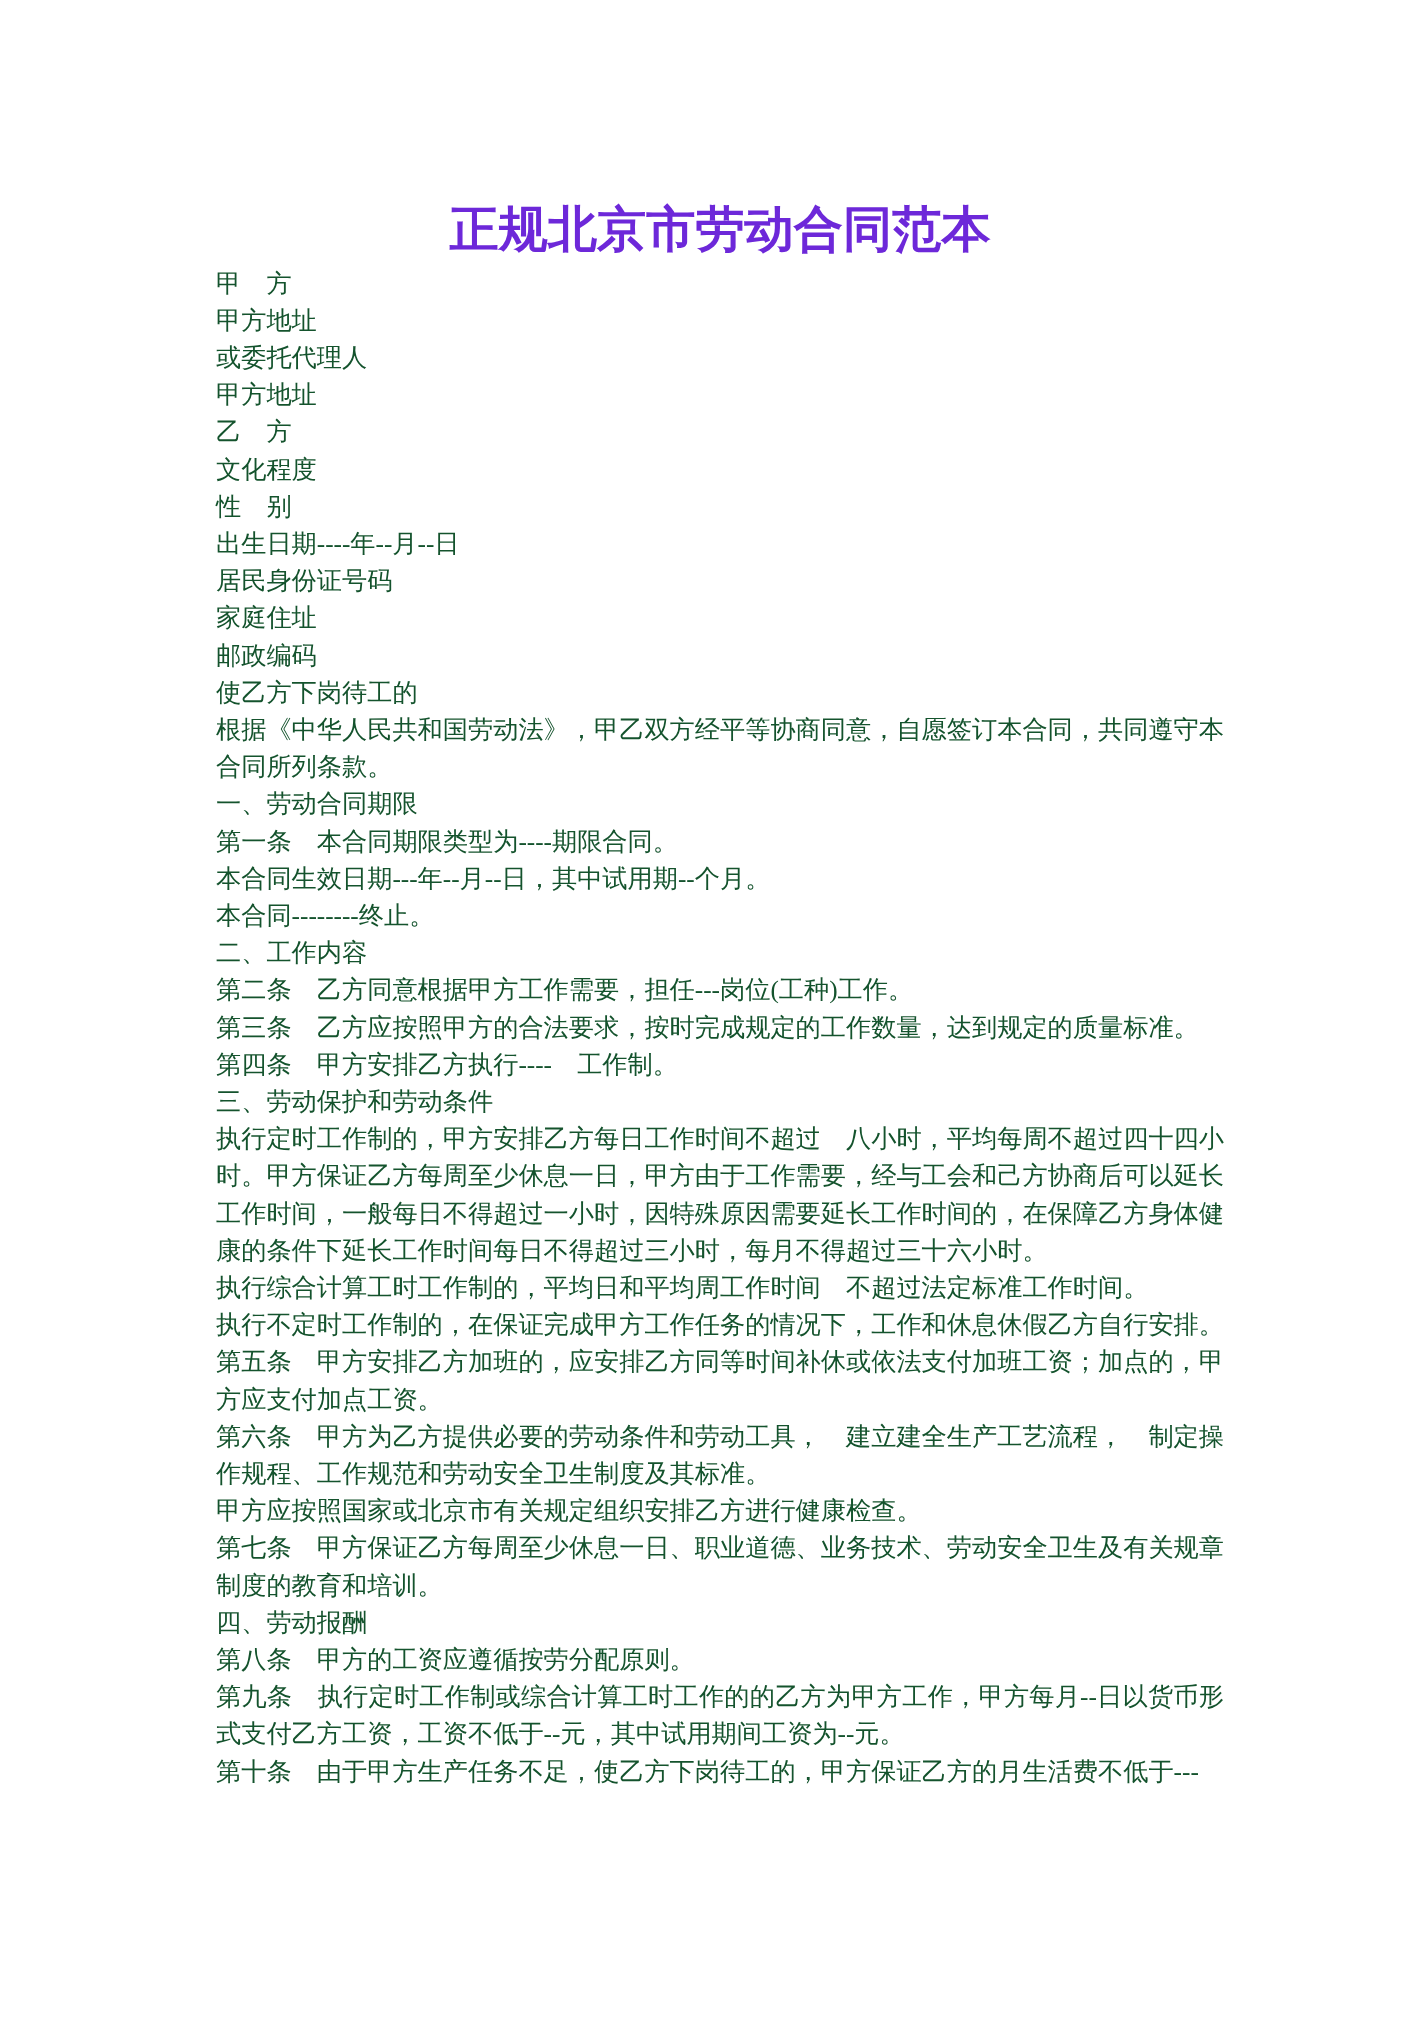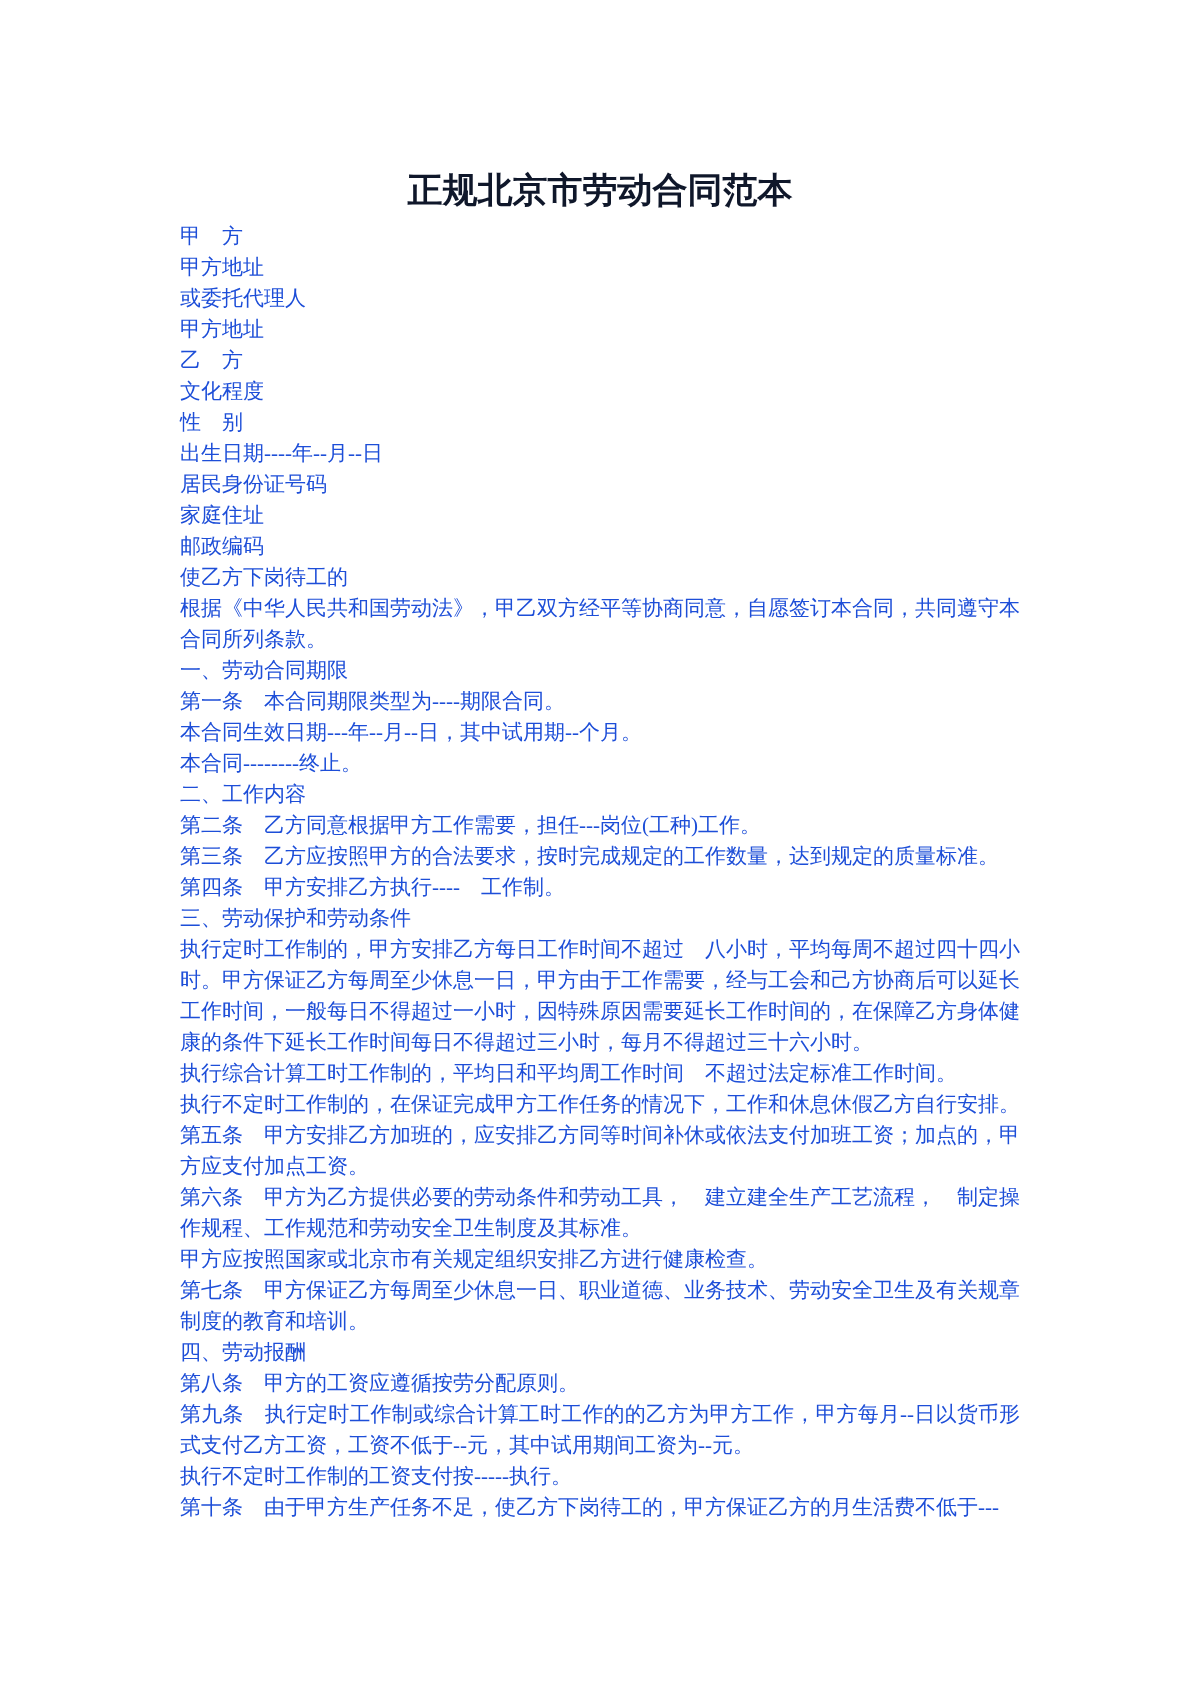--- a/index.html
+++ b/index.html
@@ -20,39 +20,39 @@
     color: #1f1f1f;
     font-family: "Liberation Serif", "DejaVu Serif", serif;
   }
   .content {
     margin-left: 180px;
     width: 840px;
   }
   .doc-title {
     margin: 0;
     padding-top: 166px;
-    font-size: 35px;
+    font-size: 41px;
     line-height: 50px;
     font-weight: bold;
     text-align: center;
     white-space: nowrap;
-    color: #0f172a;
+    color: #6d28d9;
   }
   .doc-body {
     margin-top: 5px;
   }
   .doc-para {
     margin: 0;
     padding: 0;
     font-size: 21px;
     line-height: 31px;
     text-align: justify;
     text-justify: inter-ideograph;
     word-break: normal;
-    color: #1d4ed8;
+    color: #14532d;
   }
 </style>
 </head>
 <body>
 
 <div class="page">
   <div class="content">
     <h1 class="doc-title">正规北京市劳动合同范本</h1>
     <div class="doc-body">
         <p class="doc-para">甲　方</p>
@@ -80,17 +80,16 @@
         <p class="doc-para">执行定时工作制的，甲方安排乙方每日工作时间不超过　八小时，平均每周不超过四十四小时。甲方保证乙方每周至少休息一日，甲方由于工作需要，经与工会和己方协商后可以延长工作时间，一般每日不得超过一小时，因特殊原因需要延长工作时间的，在保障乙方身体健康的条件下延长工作时间每日不得超过三小时，每月不得超过三十六小时。</p>
         <p class="doc-para">执行综合计算工时工作制的，平均日和平均周工作时间　不超过法定标准工作时间。</p>
         <p class="doc-para">执行不定时工作制的，在保证完成甲方工作任务的情况下，工作和休息休假乙方自行安排。</p>
         <p class="doc-para">第五条　甲方安排乙方加班的，应安排乙方同等时间补休或依法支付加班工资；加点的，甲方应支付加点工资。</p>
         <p class="doc-para">第六条　甲方为乙方提供必要的劳动条件和劳动工具，　建立建全生产工艺流程，　制定操作规程、工作规范和劳动安全卫生制度及其标准。</p>
         <p class="doc-para">甲方应按照国家或北京市有关规定组织安排乙方进行健康检查。</p>
         <p class="doc-para">第七条　甲方保证乙方每周至少休息一日、职业道德、业务技术、劳动安全卫生及有关规章制度的教育和培训。</p>
         <p class="doc-para">四、劳动报酬</p>
         <p class="doc-para">第八条　甲方的工资应遵循按劳分配原则。</p>
         <p class="doc-para">第九条　执行定时工作制或综合计算工时工作的的乙方为甲方工作，甲方每月--日以货币形式支付乙方工资，工资不低于--元，其中试用期间工资为--元。</p>
-        <p class="doc-para">执行不定时工作制的工资支付按-----执行。</p>
         <p class="doc-para">第十条　由于甲方生产任务不足，使乙方下岗待工的，甲方保证乙方的月生活费不低于---</p>
       </div>
   </div>
 </div>
 
 </body></html>

